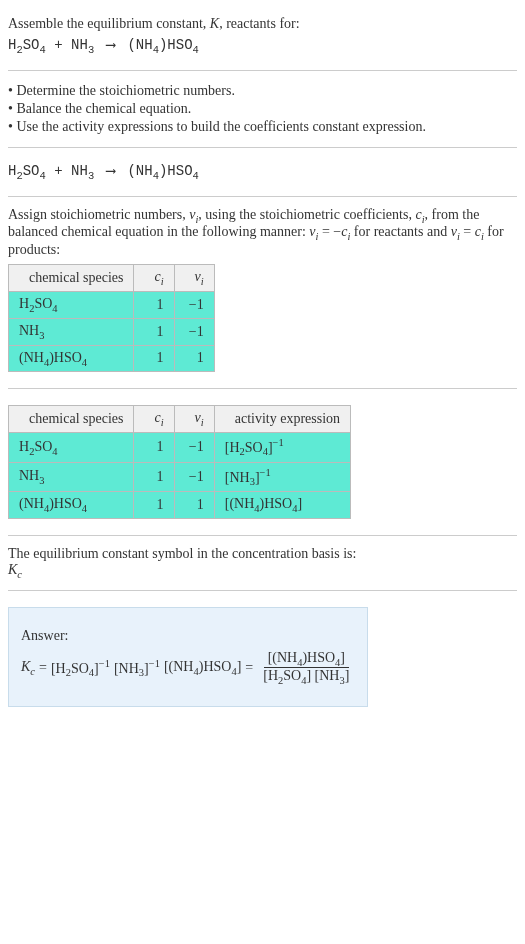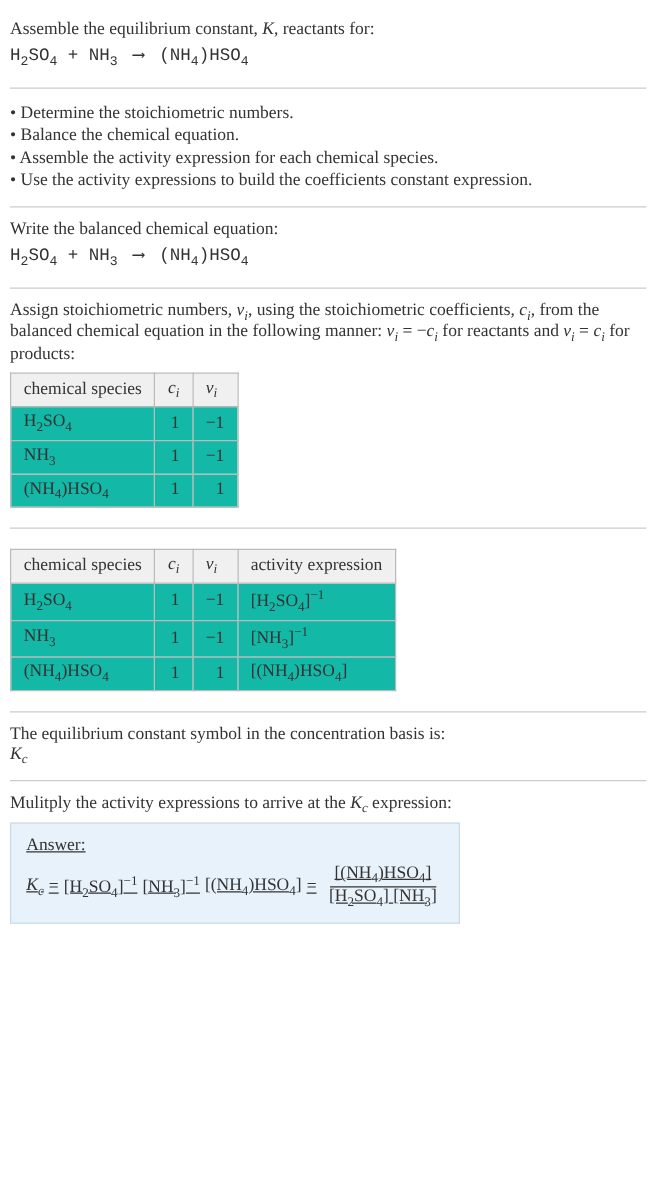--- a/index.html
+++ b/index.html
@@ -21,32 +21,31 @@
 .plan-line { margin: 2px 0; }
 table.data {
   border-collapse: collapse;
   margin: 6px 0;
 }
 table.data th, table.data td {
   border: 1px solid #bbb;
   padding: 4px 10px;
   text-align: left;
   font-weight: normal;
-  background: #14b8a6;
+  background: #5eead4;
 }
-table.data th { background: #f0f0f0; }
+table.data th { background: #f0f0f0; padding-left: 20px; }
 table.data td.num { text-align: right; }
 .answer-box {
   background: #e8f2fb;
   border: 1px solid #c8dceb;
-  padding: 10px 12px;
+  padding: 20px 12px;
   margin: 6px 0;
   display: inline-block;
   max-width: 100%;
-  text-decoration: underline;
 }
 .answer-label { margin-bottom: 6px; }
 .kc-line { display: flex; align-items: center; flex-wrap: nowrap; }
 .kc-line .part { margin-right: 4px; }
 sub { font-size: 0.75em; vertical-align: sub; }
 sup { font-size: 0.75em; vertical-align: super; }
 .italic { font-style: italic; }
 .frac {
   display: inline-flex;
   flex-direction: column;
@@ -73,28 +72,26 @@
     <span class="arrow">⟶</span>
     <span>(NH</span><sub>4</sub><span>)HSO</span><sub>4</sub>
   </div>
 </div>
 
 <hr class="sep">
 
 <div class="section">
   <div class="plan-line">• Determine the stoichiometric numbers.</div>
   <div class="plan-line">• Balance the chemical equation.</div>
-  <div class="plan-line">• Assemble the activity expression for each chemical species.</div>
   <div class="plan-line">• Use the activity expressions to build the coefficients constant expression.</div>
 </div>
 
 <hr class="sep">
 
 <div class="section">
-  <div>Write the balanced chemical equation:</div>
   <div class="eq-line">
     <span>H</span><sub>2</sub><span>SO</span><sub>4</sub><span> + </span><span>NH</span><sub>3</sub>
     <span class="arrow">⟶</span>
     <span>(NH</span><sub>4</sub><span>)HSO</span><sub>4</sub>
   </div>
 </div>
 
 <hr class="sep">
 
 <div class="section">
@@ -163,23 +160,20 @@
 <hr class="sep">
 
 <div class="section">
   <div>The equilibrium constant symbol in the concentration basis is:</div>
   <div><span class="italic">K</span><sub class="italic">c</sub></div>
 </div>
 
 <hr class="sep">
 
 <div class="section">
-  <div>
-    <span>Mulitply the activity expressions to arrive at the </span><span class="italic">K</span><sub class="italic">c</sub><span> expression:</span>
-  </div>
 
   
   <div class="answer-box">
     <div class="answer-label">Answer:</div>
     <div class="kc-line">
       <span class="part"><span class="italic">K</span><sub class="italic">c</sub></span>
       <span class="part"> = </span>
       <span class="part"><span>[H</span><sub>2</sub><span>SO</span><sub>4</sub><span>]</span><sup>−1</sup></span>
       <span class="part"><span>[NH</span><sub>3</sub><span>]</span><sup>−1</sup></span>
       <span class="part"><span>[(NH</span><sub>4</sub><span>)HSO</span><sub>4</sub><span>]</span></span>

